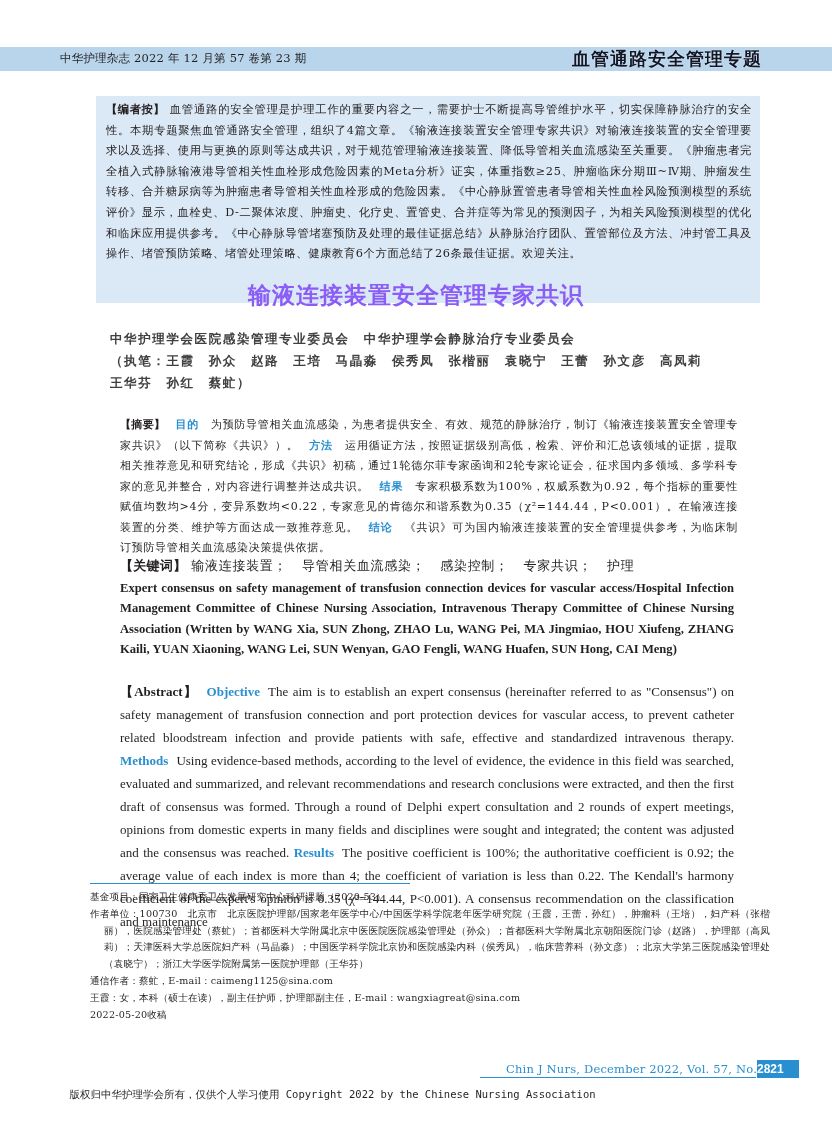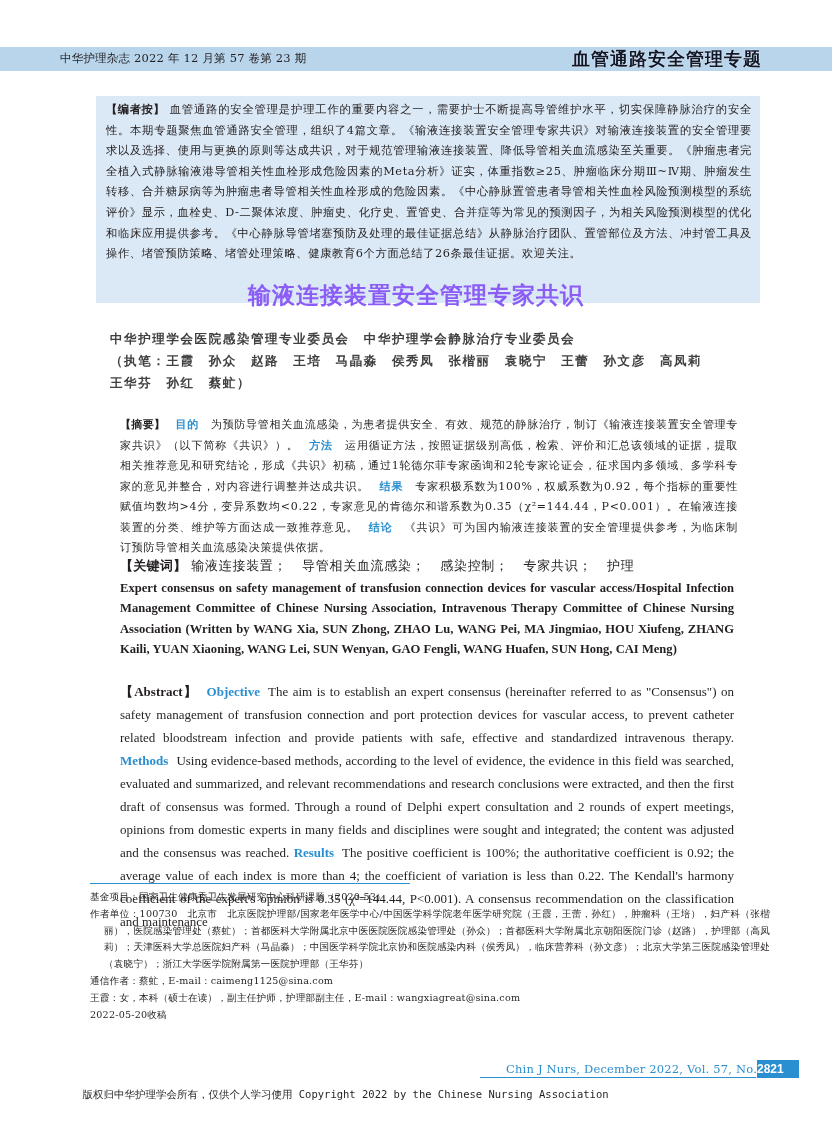--- a/index.html
+++ b/index.html
@@ -90,21 +90,21 @@
       font-size: 11.5px; color: #2a8fd0; font-family: "DejaVu Serif", serif;
       letter-spacing: 0.2px;
     }
     .page-badge {
       position: absolute; left: 757px; top: 1060px; width: 42px; height: 18px;
       background: #2a8fd0; color: #ffffff; font-family: "Liberation Sans", sans-serif;
       font-weight: bold; font-size: 12px; text-align: left; line-height: 18px;
     }
     .copyright {
       position: absolute; left: 0; top: 1088px; width: 665px; text-align: center;
-      font-size: 10.5px; color: #231f20; font-family: "DejaVu Sans Mono", monospace; margin-left: 13px;
+      font-size: 10.5px; color: #231f20; font-family: "DejaVu Sans Mono", monospace;
     }
   </style>
 </head>
 <body>
 
 <div class="header-bar">
   <span class="header-journal">中华护理杂志 2022 年 12 月第 57 卷第 23 期</span>
   <span class="header-topic">血管通路安全管理专题</span>
 </div>
 

